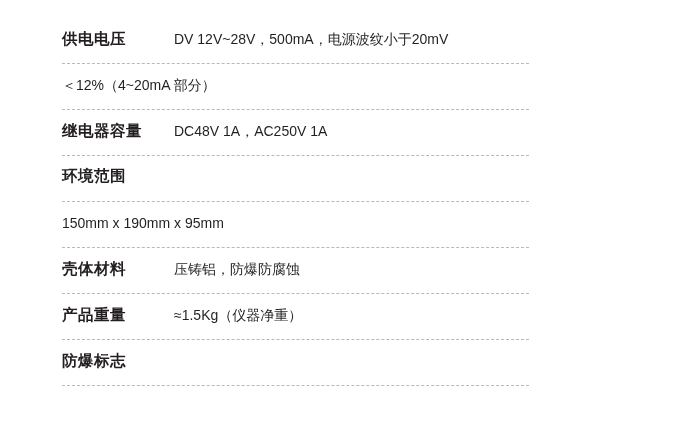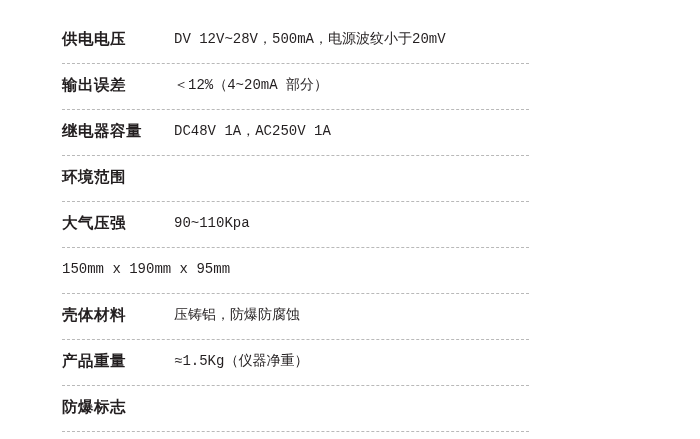--- a/index.html
+++ b/index.html
@@ -40,66 +40,59 @@
     letter-spacing: 0.5px;
     line-height: 22px;
     color: #231f20;
     white-space: nowrap;
   }
   .spec-value {
     flex: 1 1 auto;
     font-size: 14px;
     line-height: 22px;
     color: #231f20;
-    font-family: Liberation Mono, monospace;
   }
   .spec-value .line {
     display: block;
     white-space: nowrap;
   }
   .row-tall .spec-label {
     line-height: 22px;
+    font-family: Liberation Mono, monospace;
   }
 </style>
 </head>
 <body>
 
 <div class="spec-sheet">
 
   <div class="spec-row">
     <div class="spec-label">供电电压</div>
     <div class="spec-value">
       <span class="line">DV 12V~28V，500mA，电源波纹小于20mV</span>
     </div>
   </div>
 
   <div class="spec-row">
-    <div class="spec-label">输出误差</div>
     <div class="spec-value">
       <span class="line">＜12%（4~20mA 部分）</span>
     </div>
   </div>
 
   <div class="spec-row">
     <div class="spec-label">继电器容量</div>
     <div class="spec-value">
       <span class="line">DC48V 1A，AC250V 1A</span>
     </div>
   </div>
 
   <div class="spec-row row-tall">
     <div class="spec-label">环境范围</div>
   </div>
 
-  <div class="spec-row">
-    <div class="spec-label">大气压强</div>
-    <div class="spec-value">
-      <span class="line">90~110Kpa</span>
-    </div>
-  </div>
 
   <div class="spec-row">
     <div class="spec-value">
       <span class="line">150mm x 190mm x 95mm</span>
     </div>
   </div>
 
   <div class="spec-row">
     <div class="spec-label">壳体材料</div>
     <div class="spec-value">

